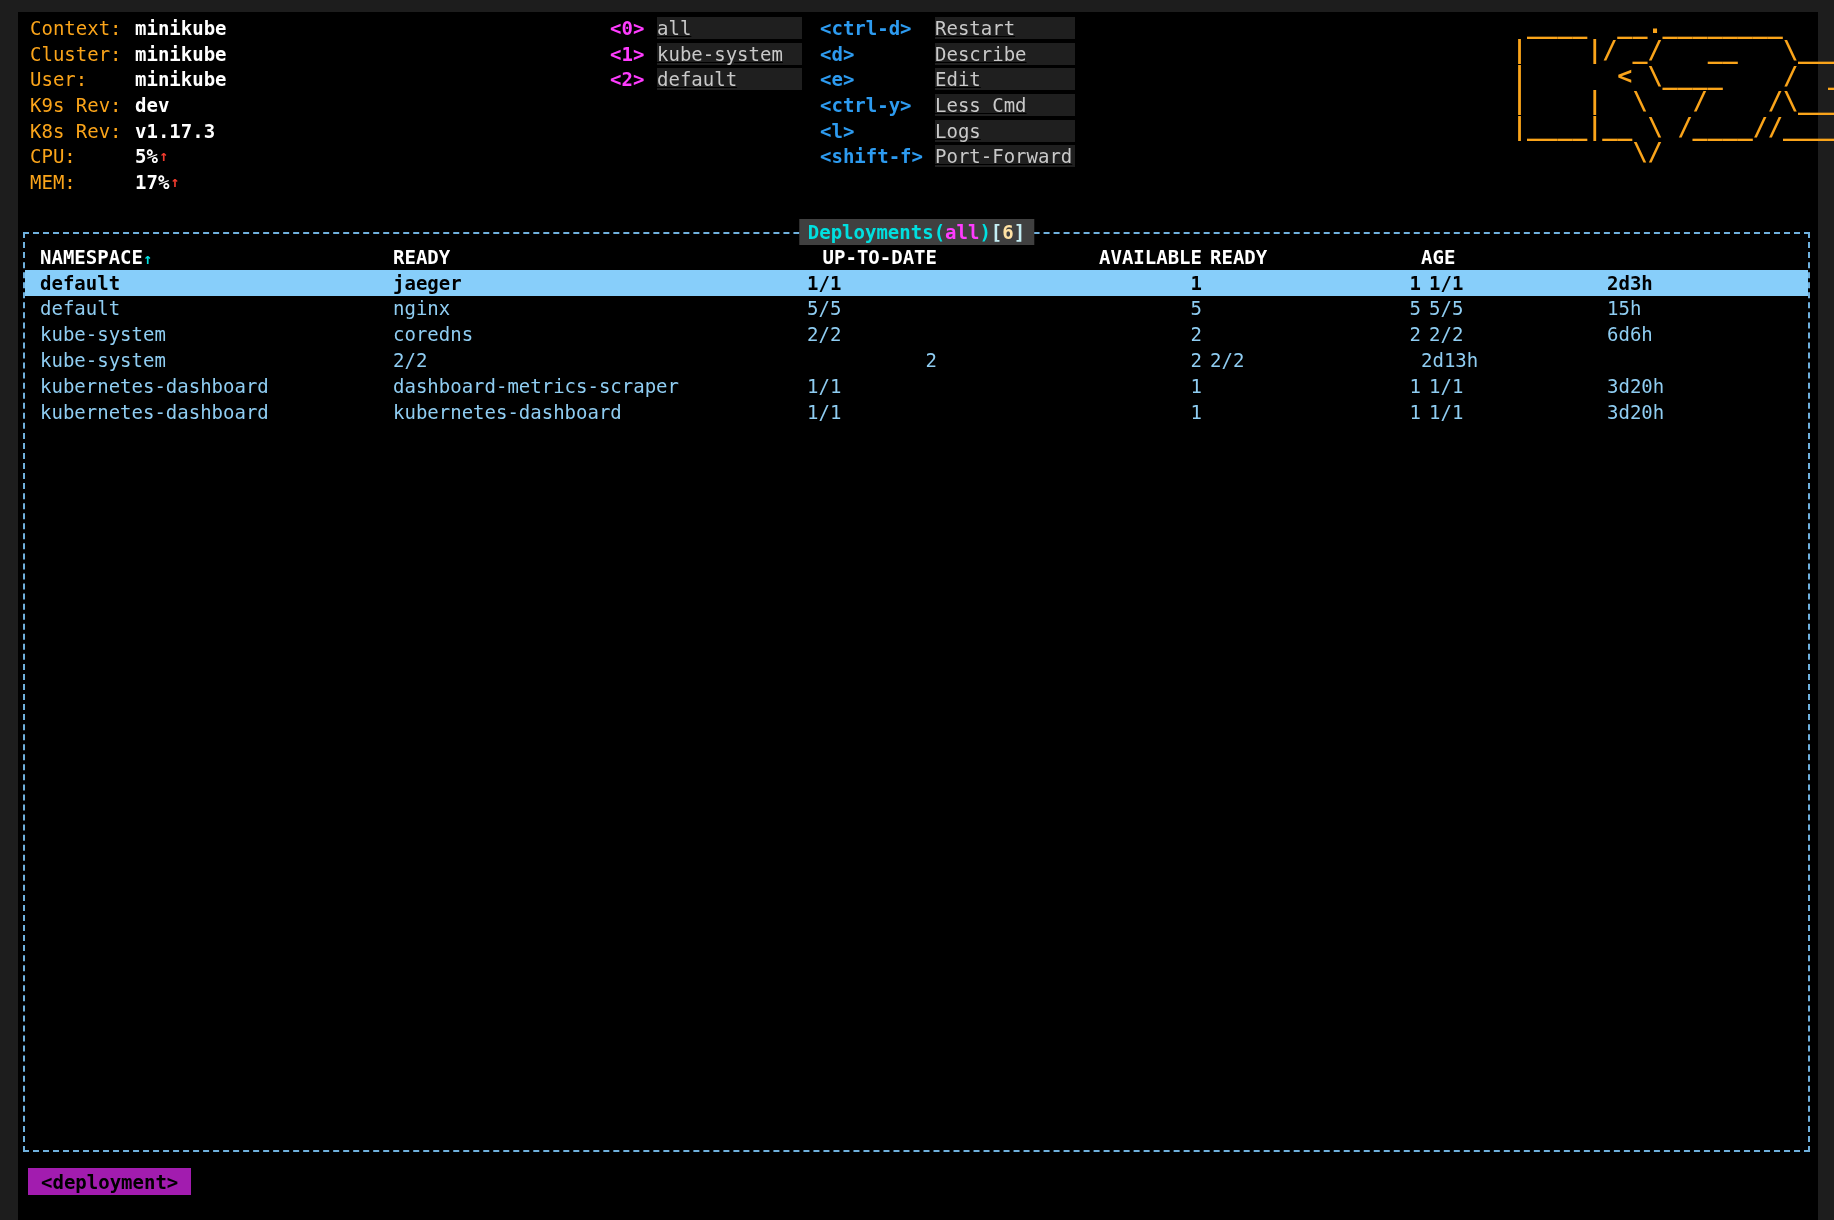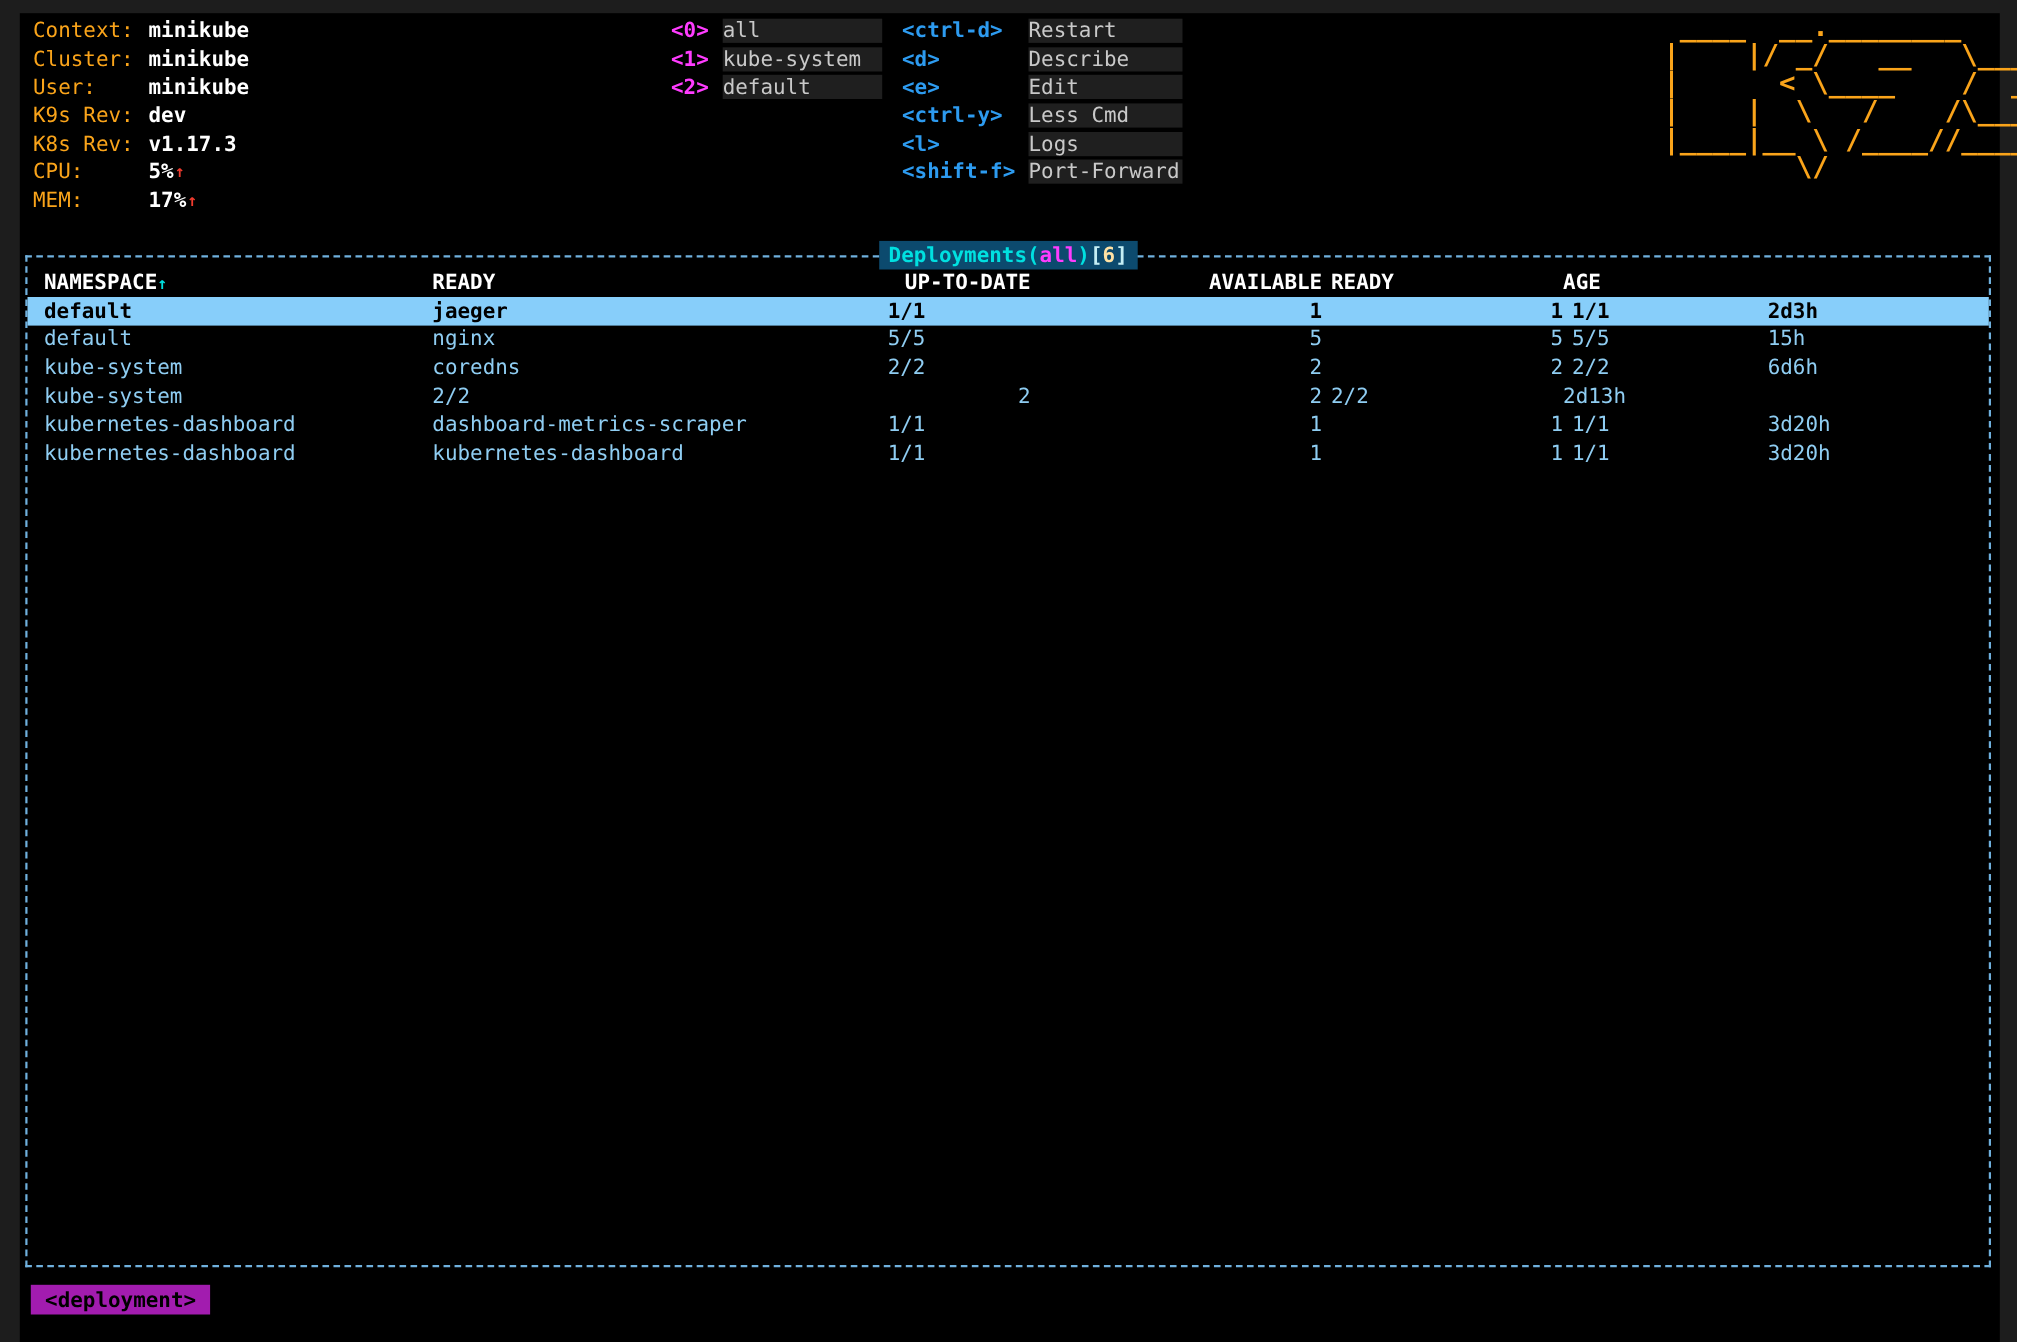--- a/index.html
+++ b/index.html
@@ -10,21 +10,21 @@
     background: #1d1d1d;
     font-family: "DejaVu Sans Mono", monospace;
     font-size: 19px;
     overflow: hidden;
   }
   .term-bg {
     position: absolute; left: 18px; top: 12px; right: 16px; bottom: 0;
     background: #000;
   }
   .abs { position: absolute; }
-  .line { height: 25.7px; white-space: pre; display: flex; align-items: center; }
+  .line { height: 25.7px; white-space: pre; display: flex; align-items: center; text-decoration: underline; }
 
   
   .cluster-info { left: 30px; top: 15px; }
   .info-label { color: #faa41a; display: inline-block; width: 105px; }
   .info-value { color: #ffffff; font-weight: bold; }
   .up-arrow { color: #f03b2e; font-weight: bold; font-size: 15px; margin-left: 1px; }
 
   
   .ns-menu { left: 610px; top: 15px; }
   .ns-key { color: #ff3cff; font-weight: bold; display: inline-block; width: 47px; }
@@ -48,21 +48,21 @@
   }
 
   
   .panel {
     position: absolute; left: 23px; top: 232px;
     width: 1787px; height: 920px;
     border: 2px dashed #6fb0dd;
   }
   .panel-title {
     position: absolute; top: -15px; left: 50%; transform: translateX(-50%);
-    background: #0c4a6e; padding: 0 9px;
+    background: #404040; padding: 0 9px;
     font-weight: bold; white-space: pre; line-height: 26px;
   }
   .t-res, .t-paren { color: #00e0e0; }
   .t-scope { color: #ff3cff; }
   .t-bracket { color: #c4eef4; }
   .t-count { color: #ffe2a4; }
 
   
   .tbl { position: absolute; left: 0; top: 10px; right: 0; }
   .row {

